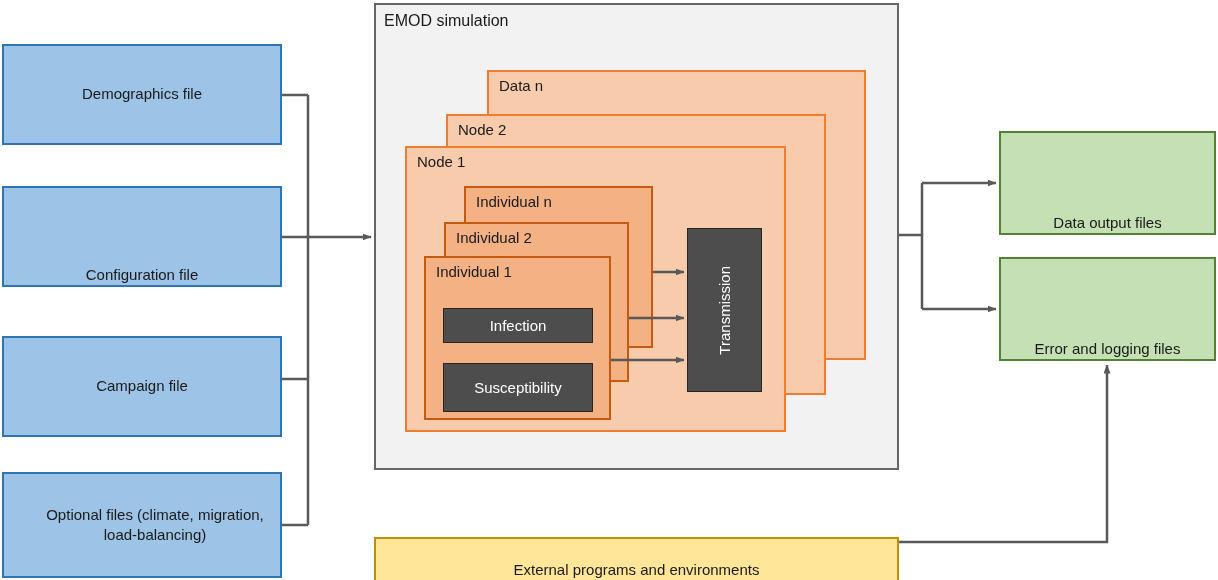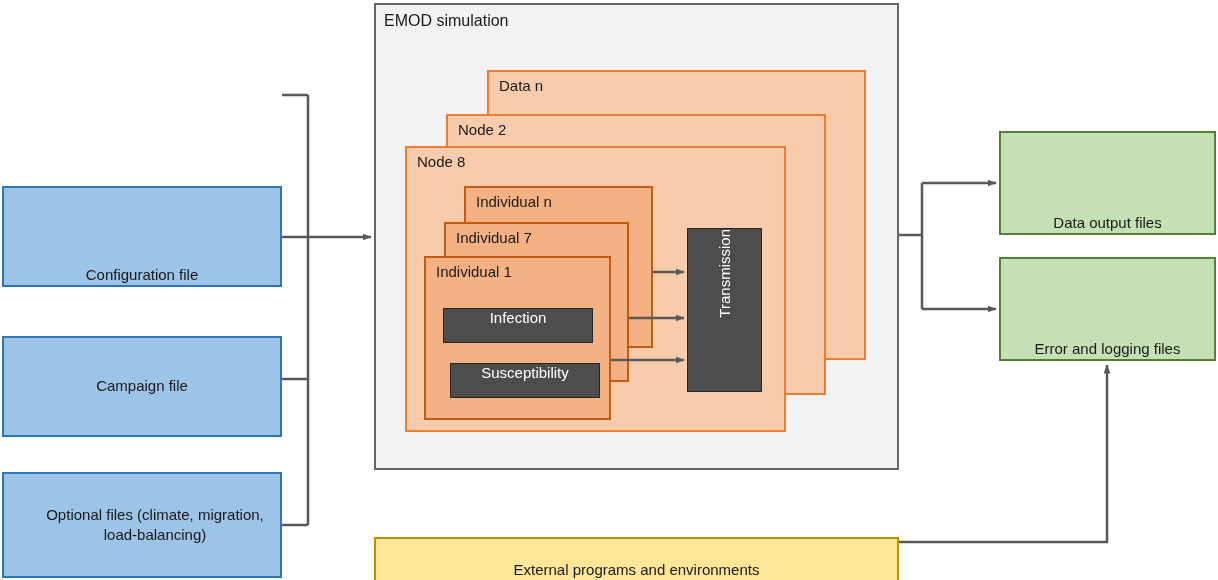--- a/index.html
+++ b/index.html
@@ -86,21 +86,21 @@
     color: #1a1a1a;
     white-space: nowrap;
   }
   
   .dark-box {
     position: absolute;
     box-sizing: border-box;
     background: #4d4d4d;
     border: 1px solid #262626;
     display: flex;
-    align-items: flex-start;
+    align-items: center;
     justify-content: center;
     color: #ffffff;
     font-size: 15px;
   }
   .vertical-text {
     writing-mode: vertical-rl;
     transform: rotate(180deg);
     white-space: nowrap;
   }
   svg.connectors {
@@ -110,20 +110,23 @@
     width: 1218px;
     height: 580px;
     pointer-events: none;
   }
 </style>
 </head>
 <body>
 
 <div id="canvas">
 
+  <div class="box blue-box" style="left:2px; top:44px; width:280px; height:101px;">
+    <span>Demographics file</span>
+  </div>
 
   <div class="box blue-box" style="left:2px; top:186px; width:280px; height:101px;align-items:flex-end;">
     <span>Configuration file</span>
   </div>
 
   <div class="box blue-box" style="left:2px; top:329px; width:280px; height:101px;margin-top:7px;">
     <span>Campaign file</span>
   </div>
 
   <div class="box blue-box" style="left:2px; top:472px; width:280px; height:106px;padding-left:26px;">
@@ -136,40 +139,40 @@
 
   <div class="node-box" style="left:487px; top:70px; width:379px; height:290px;">
     <span class="node-label">Data n</span>
   </div>
 
   <div class="node-box" style="left:446px; top:114px; width:380px; height:281px;">
     <span class="node-label">Node 2</span>
   </div>
 
   <div class="node-box" style="left:405px; top:146px; width:381px; height:286px;">
-    <span class="node-label">Node 8</span>
+    <span class="node-label">Node 1</span>
   </div>
 
   <div class="indiv-box" style="left:464px; top:186px; width:189px; height:162px;">
     <span class="indiv-label">Individual n</span>
   </div>
 
   <div class="indiv-box" style="left:444px; top:222px; width:185px; height:160px;">
-    <span class="indiv-label">Individual 7</span>
+    <span class="indiv-label">Individual 2</span>
   </div>
 
   <div class="indiv-box" style="left:424px; top:256px; width:187px; height:164px;">
     <span class="indiv-label">Individual 1</span>
   </div>
 
   <div class="dark-box" style="left:443px; top:308px; width:150px; height:35px;">
     <span>Infection</span>
   </div>
 
-  <div class="dark-box" style="left:443px; top:363px; width:150px; height:35px;margin-left:7px;">
+  <div class="dark-box" style="left:443px; top:363px; width:150px; height:49px;">
     <span>Susceptibility</span>
   </div>
 
   <div class="dark-box" style="left:687px; top:228px; width:75px; height:164px;">
     <span class="vertical-text">Transmission</span>
   </div>
 
   <div class="box green-box" style="left:999px; top:131px; width:217px; height:104px;">
     <span>Data output files</span>
   </div>

